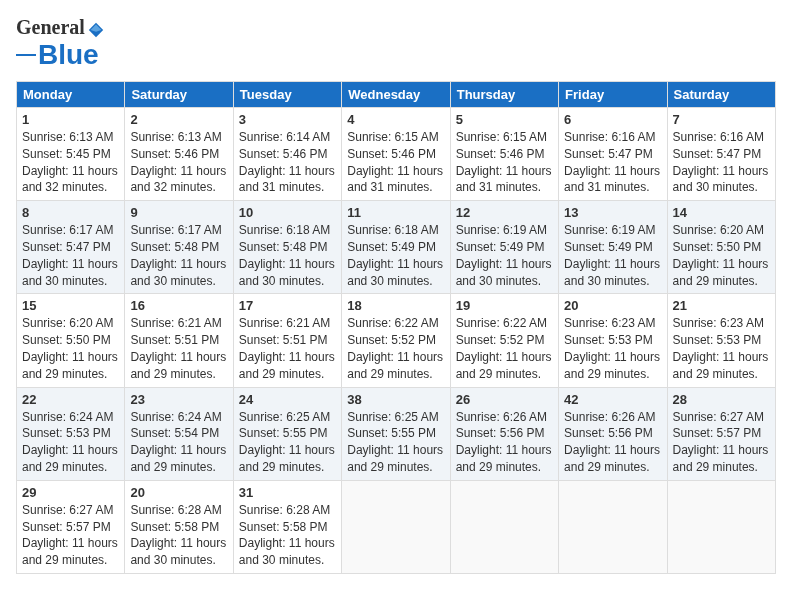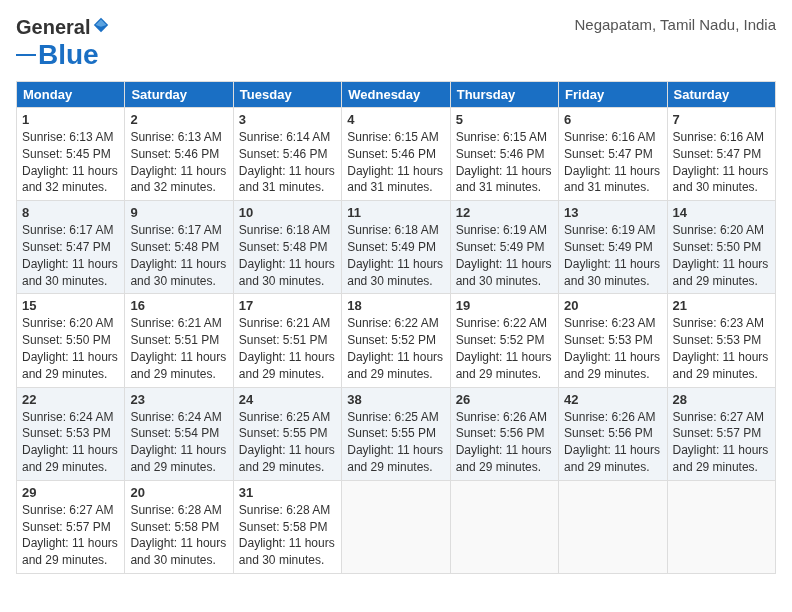--- a/index.html
+++ b/index.html
@@ -21,24 +21,25 @@
       align-items: flex-start;
       margin-bottom: 10px;
     }
     .logo {
       display: flex;
       flex-direction: column;
       align-items: flex-start;
     }
     .logo-text {
       display: flex;
-      align-items: flex-start;
+      align-items: flex-end;
       font-size: 20px;
       font-weight: bold;
       color: #333;
+      font-family: Liberation Serif, serif;
     }
     .logo-general { color: #333; font-weight: bold; }
     .logo-blue { color: #1a6fc4; font-weight: bold; }
     .logo-icon {
       width: 18px;
       height: 18px;
       margin-left: 2px;
     }
     .title-block {
       text-align: right;
@@ -107,21 +108,20 @@
           <polygon points="10,2 18,10 10,18 2,10" fill="#1a6fc4"></polygon>
           <polygon points="10,4 16,10 10,12 4,10" fill="#5ba3e0"></polygon>
         </svg>
       </div>
       <div style="display:flex;align-items:center;">
         <span style="width:20px;border-bottom:2px solid #1a6fc4;display:inline-block;margin-right:0"></span>
         <span class="logo-blue" style="font-size:28px;font-weight:bold;color:#1a6fc4;margin-left:2px;">Blue</span>
       </div>
     </div>
     <div class="title-block">
-      <div class="location">Negapatam, Tamil Nadu, India</div>
     </div>
   </div>
 
   <table class="calendar">
     <thead>
       <tr id="header-row">
           <th>Monday</th>
           <th>Saturday</th>
           <th>Tuesday</th>
           <th>Wednesday</th>

